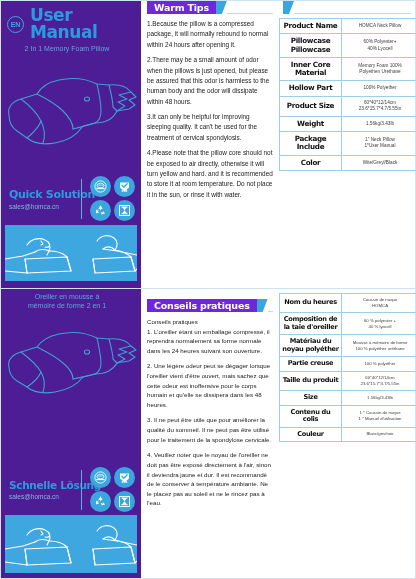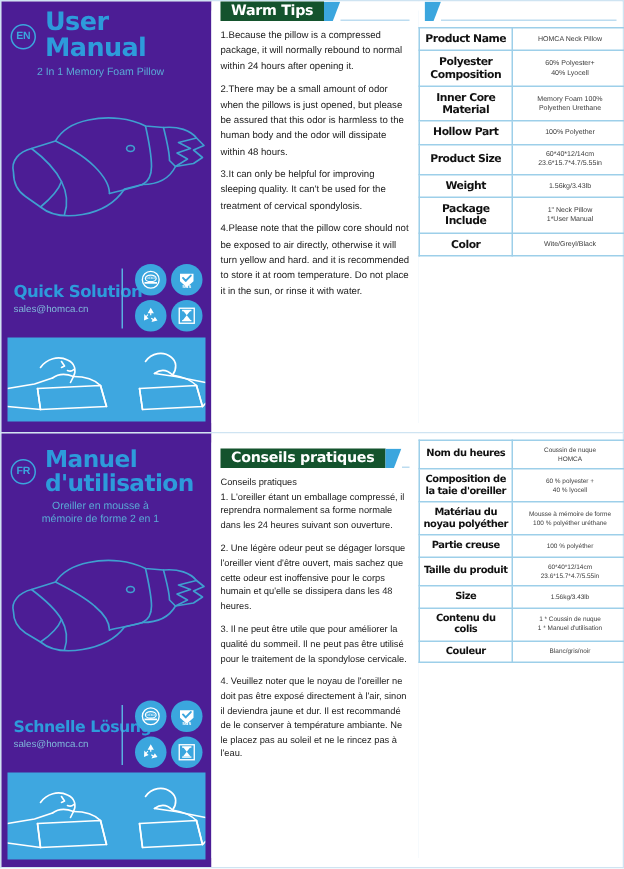--- a/index.html
+++ b/index.html
@@ -78,21 +78,21 @@
     display:flex; align-items:center; justify-content:center;
   }
   .cicon svg { display:block; }
 
   
   .band { position:absolute; left:4px; width:132px; height:56px; background:#3ea7e0; overflow:hidden; }
 
   
   .tab-head { position: relative; height: 13px; margin-bottom: 5px; display:flex; }
   .tab-head .tab-fill {
-    background:#14532d; height: 13px;
+    background:#6d28d9; height: 13px;
     display:flex; align-items:center;
     padding: 0 7px 0 7px;
     color:#fff; font-size: 9.5px; font-weight: bold;
     letter-spacing: -0.2px; white-space: nowrap;
     font-family: "DejaVu Sans", sans-serif;
   }
   .tab-head .tab-slant {
     width: 11px; height: 13px; background:#3ba6de;
     clip-path: polygon(0 0, 100% 0, 55% 100%, 0% 100%);
   }
@@ -242,21 +242,21 @@
         <div class="tab-slant"></div>
         <div class="tab-rule"></div>
       </div>
       <table class="ptable">
         <tbody>
             <tr>
           <td class="k">Product Name</td>
           <td class="v nowrapsm">HOMCA Neck Pillow</td>
         </tr>
         <tr>
-          <td class="k">Polyester Composition</td>
+          <td class="k">Pillowcase Pillowcase</td>
           <td class="v nowrapsm">60% Polyester+
 40% Lyocell</td>
         </tr>
         <tr>
           <td class="k">Inner Core Material</td>
           <td class="v nowrapsm">Memory Foam 100%
 Polyethen Urethane</td>
         </tr>
         <tr>
           <td class="k">Hollow Part</td>
@@ -281,24 +281,20 @@
           <td class="v nowrapsm">Wite/Greyl/Black</td>
         </tr>
       </tbody>
         </table>
     </div>
   </div>
 
   <div class="half bottom">
 
     <div class="col-left">
-      <div class="title-row" style="padding-top:10px;">
-        <div class="lang-badge">FR</div>
-        <div class="main-title fr">Manuel d'utilisation</div>
-      </div>
       <div class="sub-title" style="white-space:pre-line;">Oreiller en mousse à
 mémoire de forme 2 en 1</div>
 
       <svg class="pillow-art fr" viewBox="0 0 140 100">
         <g fill="none" stroke="#3f9fd0" stroke-width="1.1" stroke-linejoin="round" stroke-linecap="round">
           <path d="M8,56 C6,49 12,43 20,41 L36,36 C40,30 48,25 58,23 C72,20 86,22 96,27 L108,28 C118,27 126,30 130,35 L135,39 L128,42 L134,46 L128,50 L116,52 C112,59 104,63 94,63 L82,66 C76,74 66,79 54,81 C42,83 32,81 26,76 L16,70 C10,66 8,61 8,56 Z"></path>
           <path d="M36,36 C44,40 54,45 62,52 C68,57 72,63 72,68"></path>
           <path d="M20,41 C28,47 36,54 40,61 C44,68 44,75 42,81"></path>
           <path d="M72,68 C80,66 88,65 94,63"></path>
           <path d="M96,27 C98,36 100,45 100,52 C100,57 98,61 94,63"></path>

